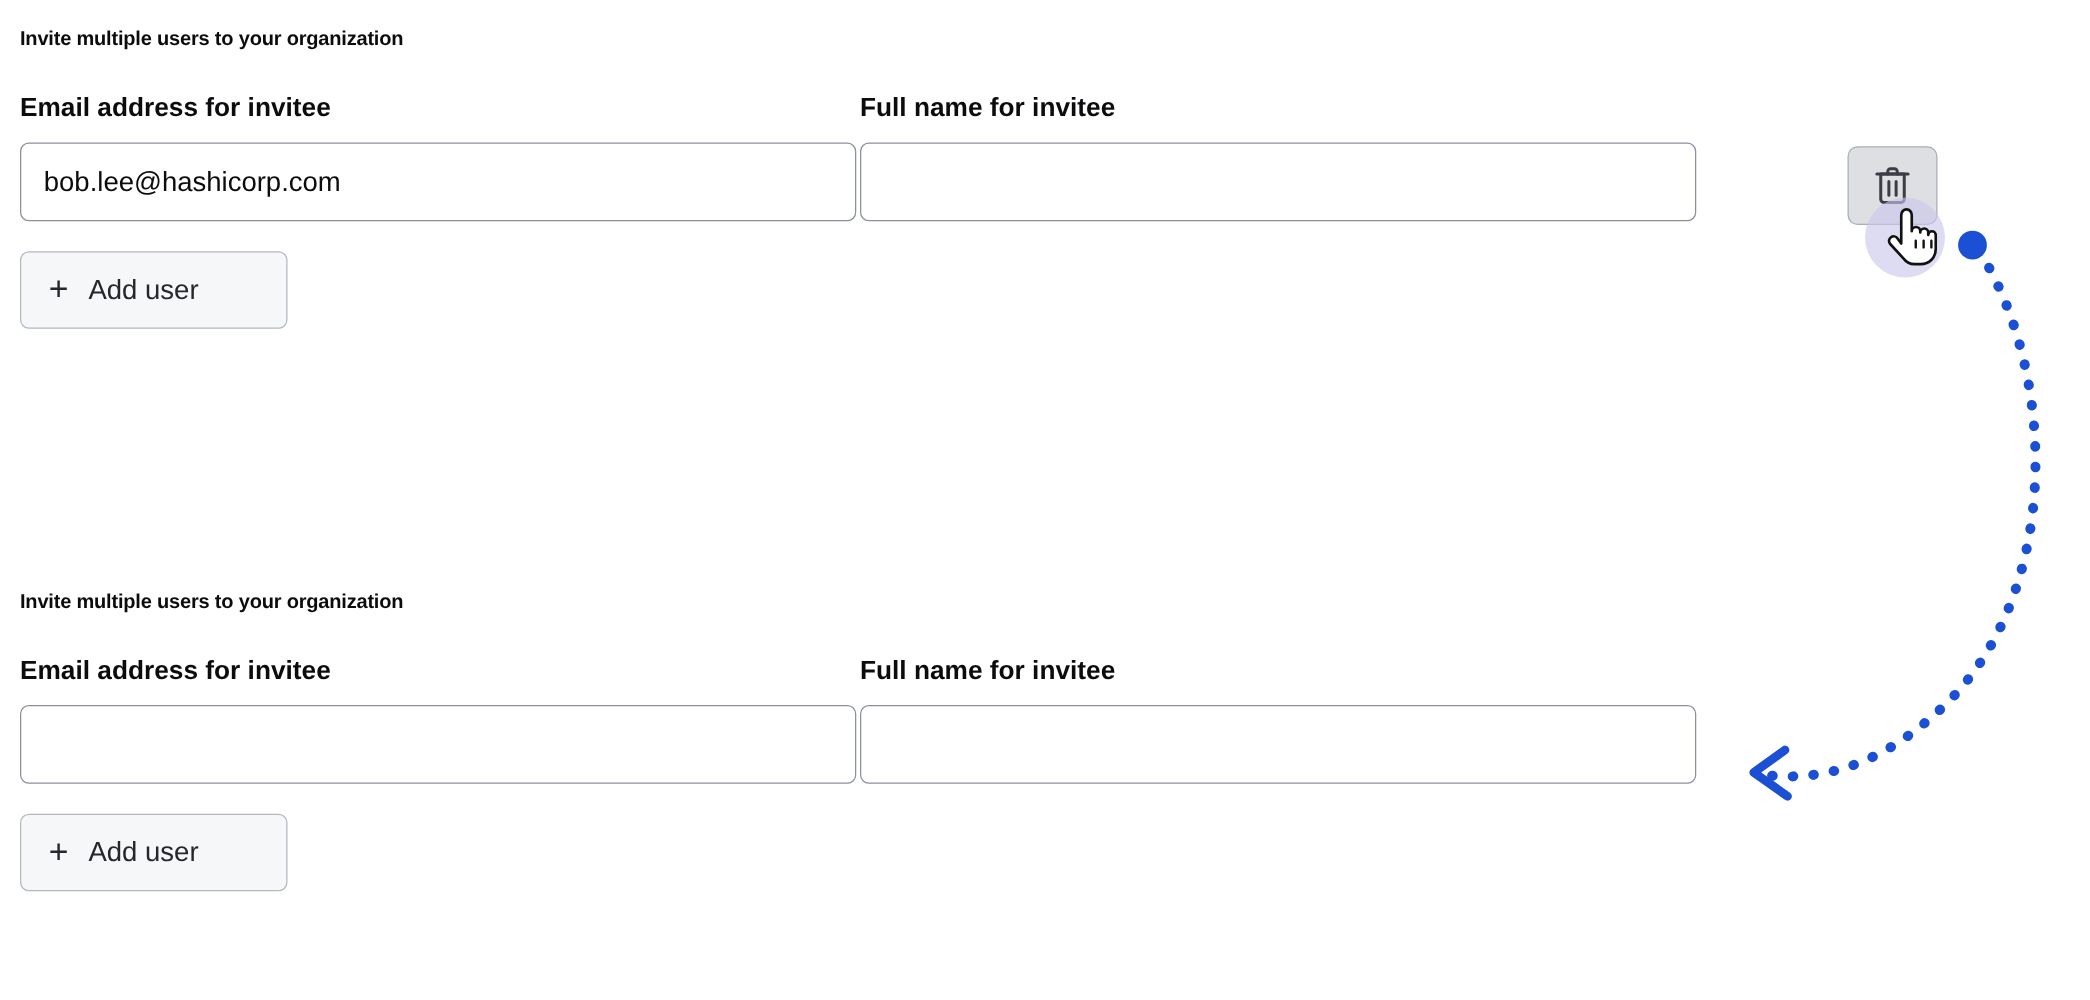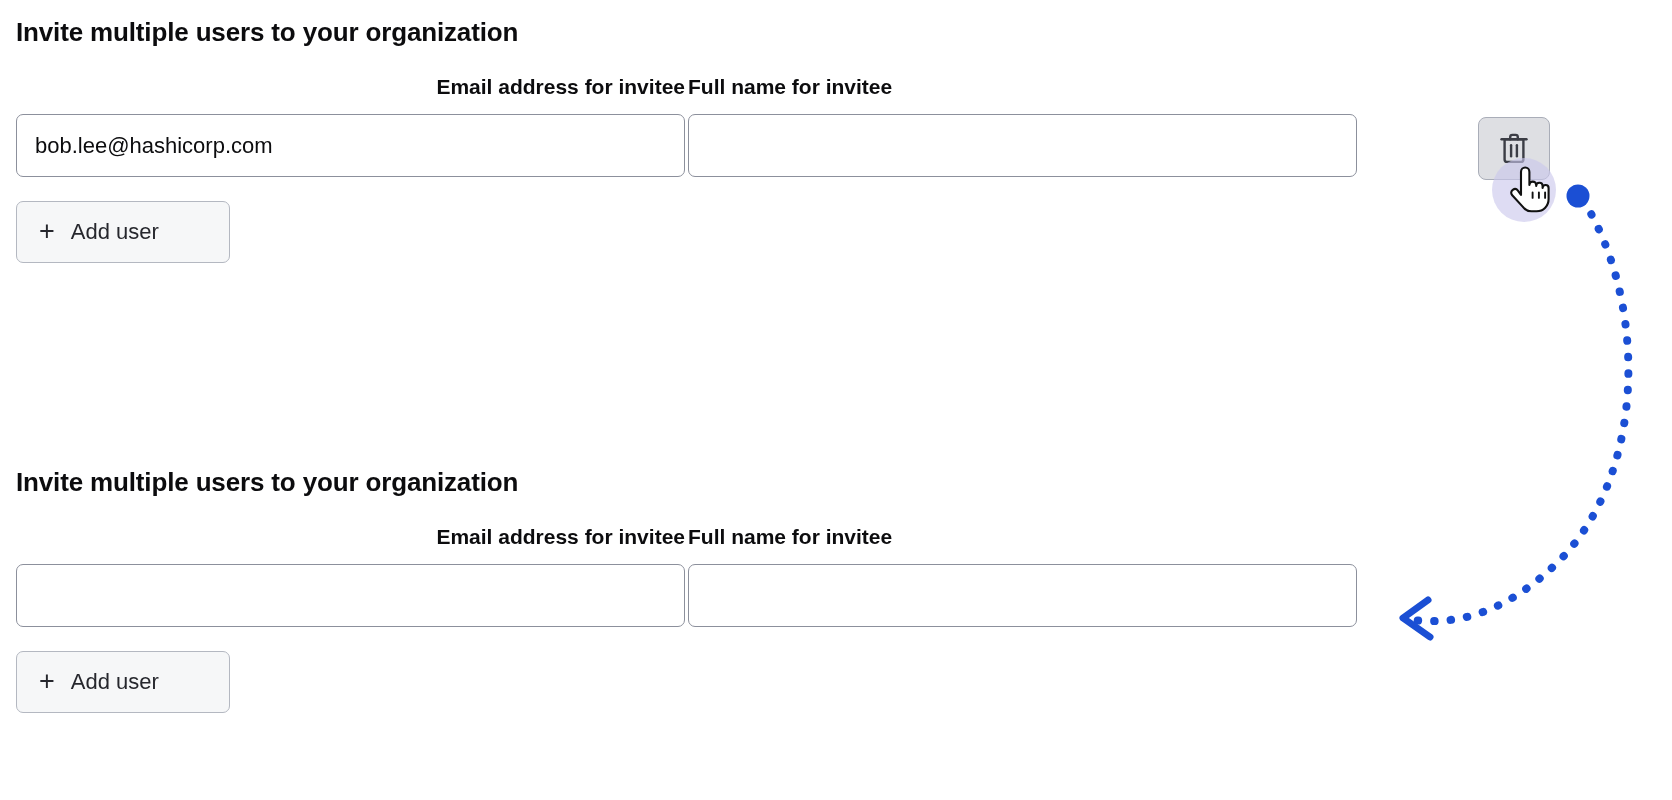--- a/index.html
+++ b/index.html
@@ -26,38 +26,38 @@
 
   
   .invite-block {
     position: absolute;
     left: 16px;
   }
   #invite-block-1 { top: 18px; }
   #invite-block-2 { top: 468px; }
 
   .block-title {
-    font-size: 26px;
+    font-size: 16px;
     font-weight: bold;
     letter-spacing: -0.15px;
     color: #0c0c0e;
     margin: 0;
     line-height: 28px;
     white-space: nowrap;
   }
 
   .field-row {
     position: relative;
     margin-top: 28px;
     display: flex;
     align-items: flex-start;
   }
 
   .field-col { display: flex; flex-direction: column; }
-  .field-col.email { width: 669px; align-items: flex-end; }
+  .field-col.email { width: 669px; }
   .field-col.name  { width: 669px; margin-left: 3px; }
 
   .field-label {
     font-size: 21px;
     font-weight: bold;
     color: #0c0c0e;
     line-height: 26px;
     margin-bottom: 14px;
     white-space: nowrap;
   }

